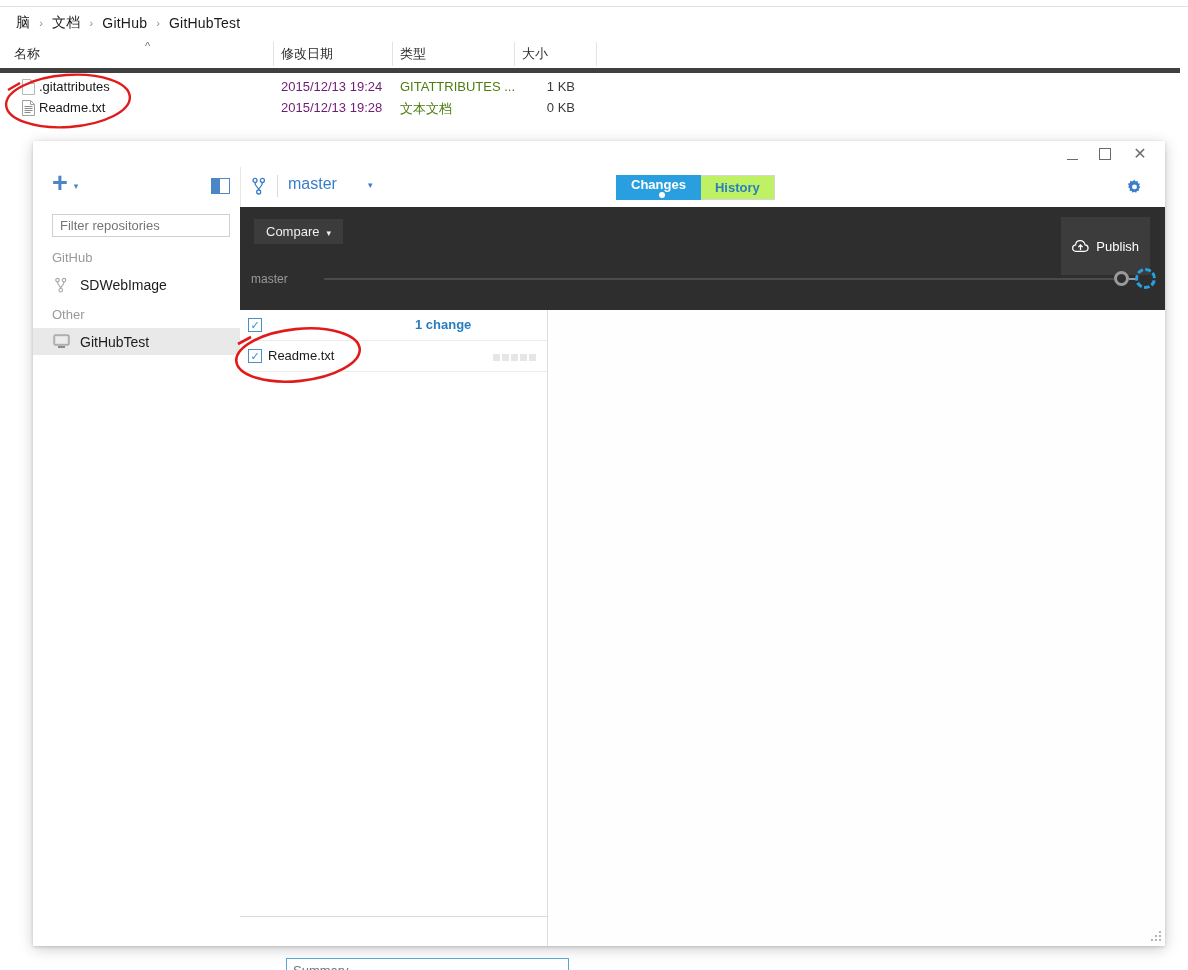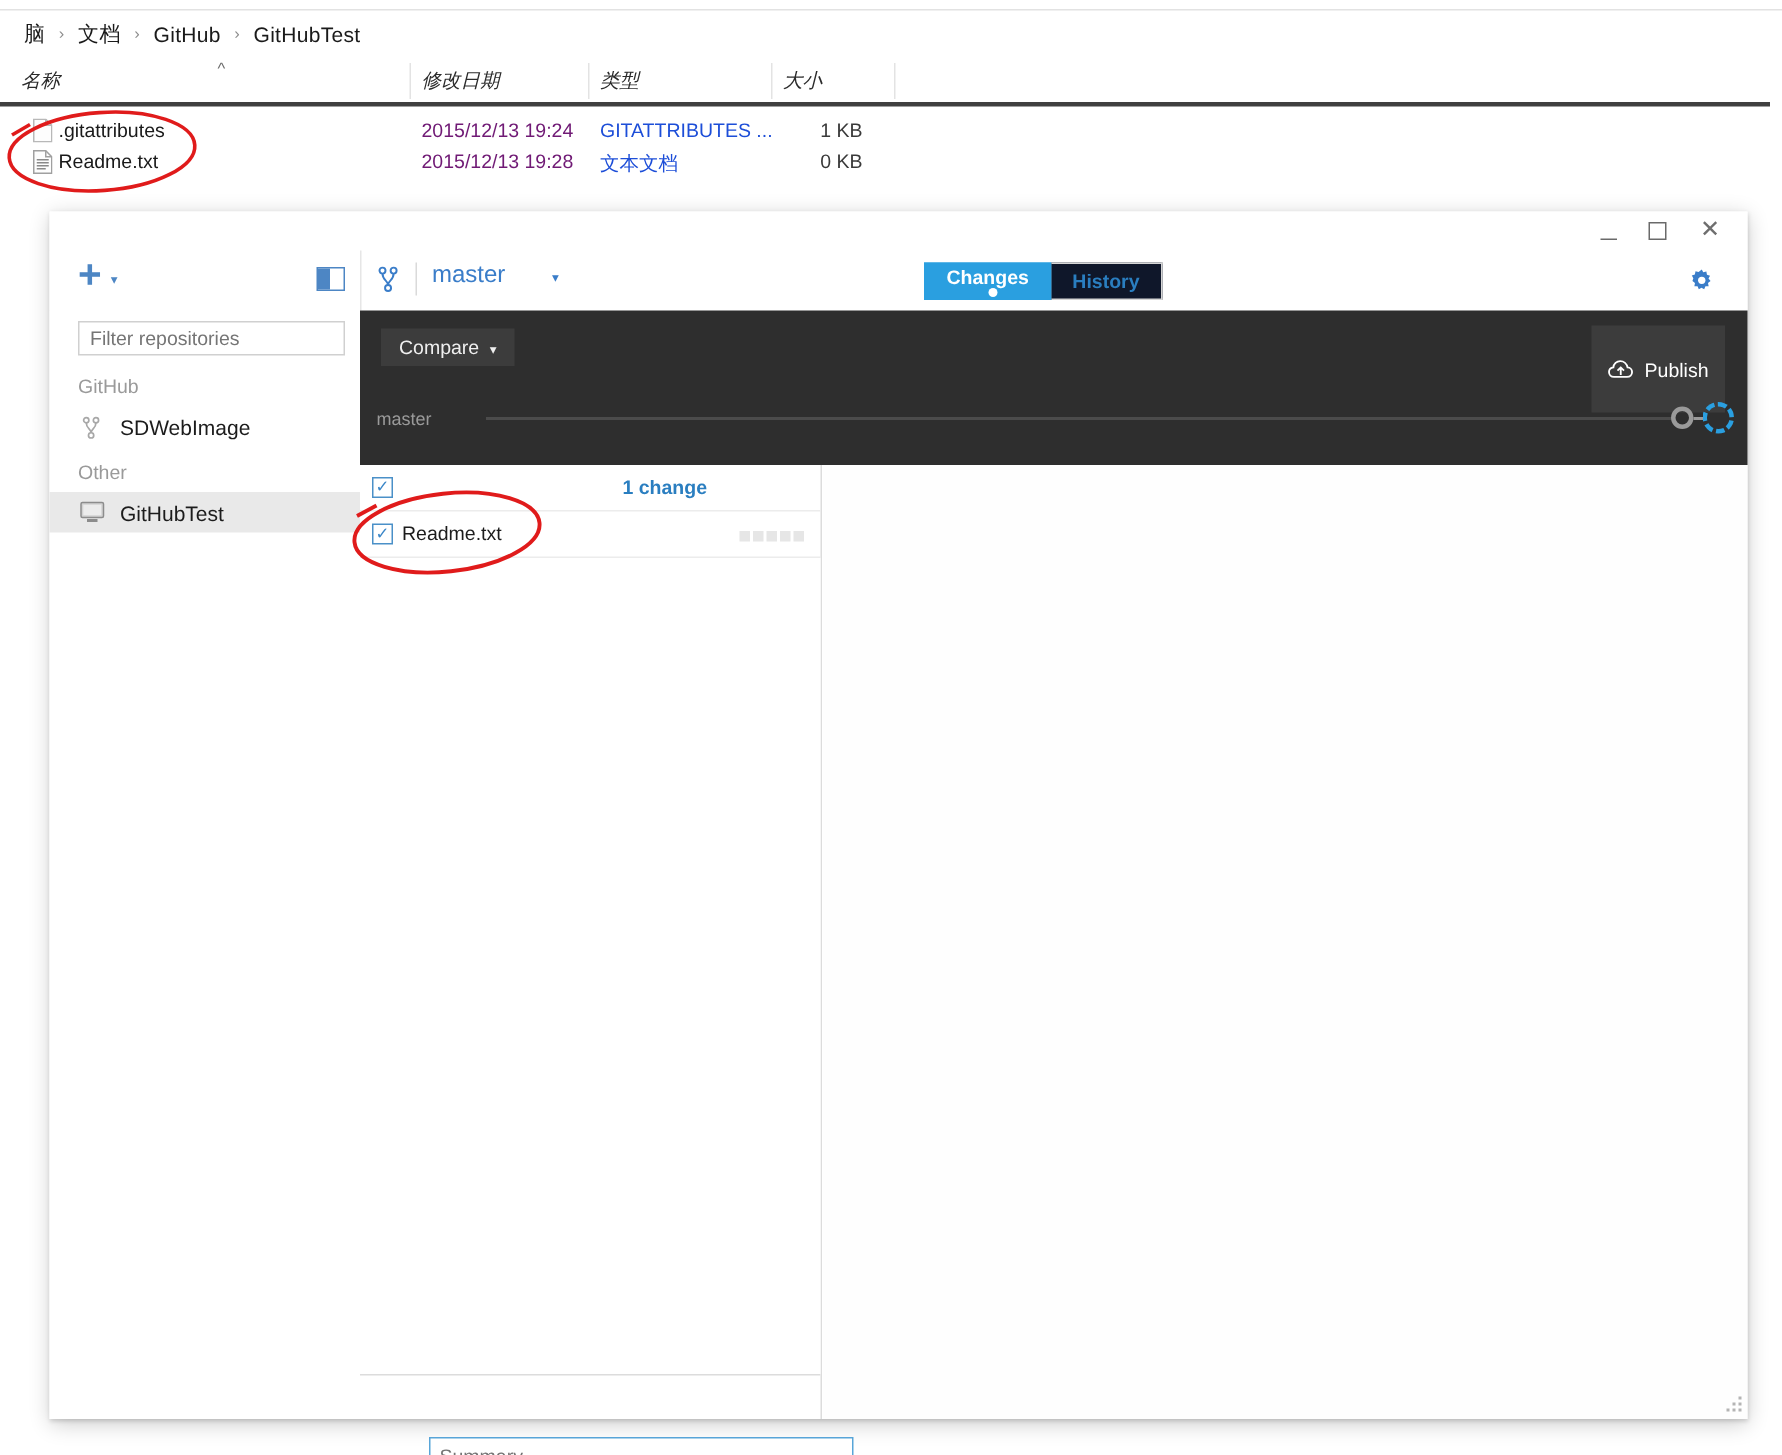--- a/index.html
+++ b/index.html
@@ -48,22 +48,21 @@
     font-size: 11px;
     padding: 0 7px;
     position: relative;
     top: 0px;
   }
   .col-head {
     position: absolute;
     left: 0; top: 40px;
     width: 1180px;
     height: 28px;
-    border-bottom: 3px solid #404040;
-    font-style: italic;
+    border-bottom: 5px solid #404040;
   }
   .col-head .ch {
     position: absolute;
     top: 5px;
     font-size: 13px;
     color: #2b2b2b;
   }
   .col-sep {
     position: absolute;
     top: 2px;
@@ -85,21 +84,21 @@
     font-size: 13px;
     color: #1a1a1a;
   }
   .file-icon {
     position: absolute;
     left: 22px; top: 2px;
     width: 13px; height: 16px;
   }
   .file-name { position: absolute; left: 39px; top: 2px; }
   .file-date { position: absolute; left: 281px; top: 2px; color: #701a75; }
-  .file-type { position: absolute; left: 400px; top: 2px; color: #1d4ed8; }
+  .file-type { position: absolute; left: 400px; top: 2px; color: #4d7c0f; }
   .file-size { position: absolute; left: 515px; top: 2px; width: 60px; text-align: right; color: #3a3a3a; }
 
   
   .gh-window {
     position: absolute;
     left: 33px; top: 141px;
     width: 1132px;
     height: 805px;
     background: #ffffff;
     box-shadow: 0 3px 14px rgba(0,0,0,0.20), 0 1px 3px rgba(0,0,0,0.16);
@@ -211,21 +210,21 @@
     font-weight: bold;
     box-sizing: border-box;
   }
   .tab.active {
     background: #2a9fe0;
     color: #ffffff;
     border: 1px solid #2a9fe0;
     flex-direction: column;
   }
   .tab.inactive {
-    background: #0f172a;
+    background: #bef264;
     color: #2a7ec0;
     border: 1px solid #d6d6d6;
     border-left: none;
     justify-content: center;
   }
   .tab-dot {
     display: inline-block;
     width: 6px; height: 6px;
     border-radius: 50%;
     background: #ffffff;

